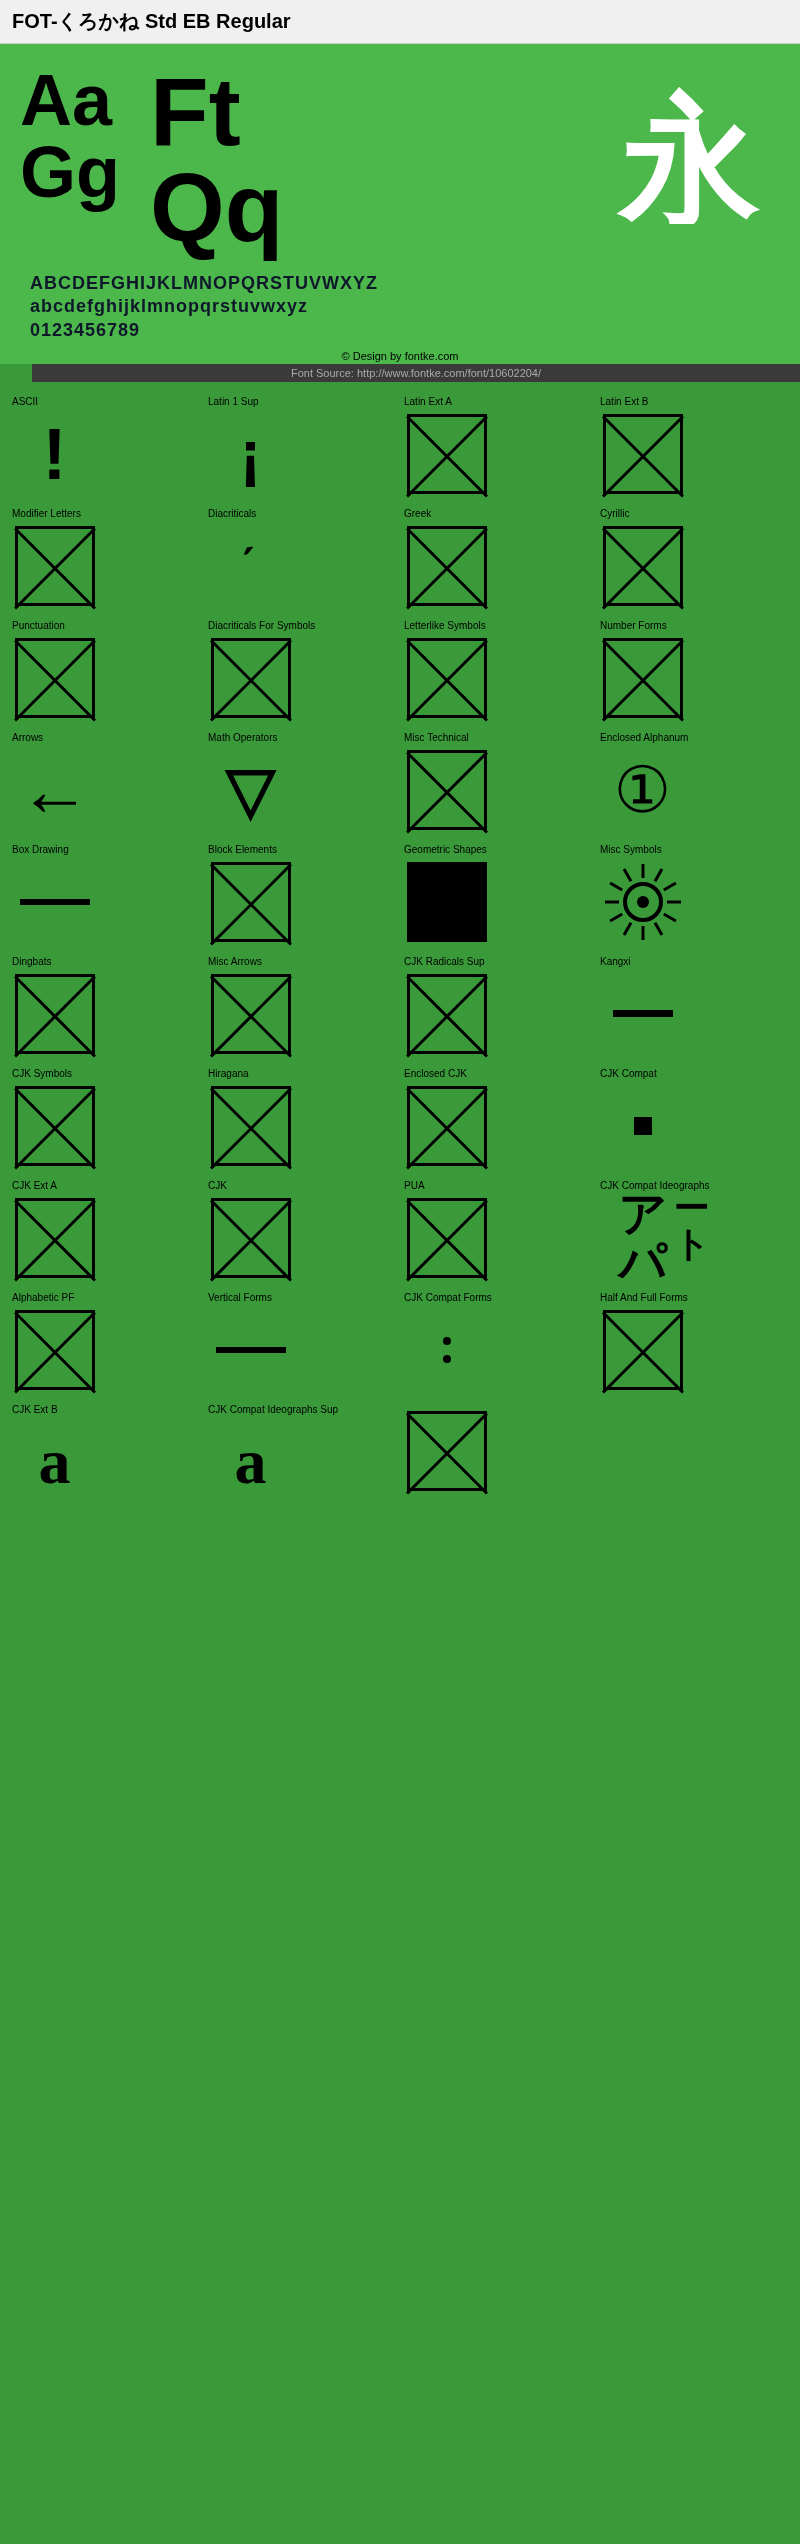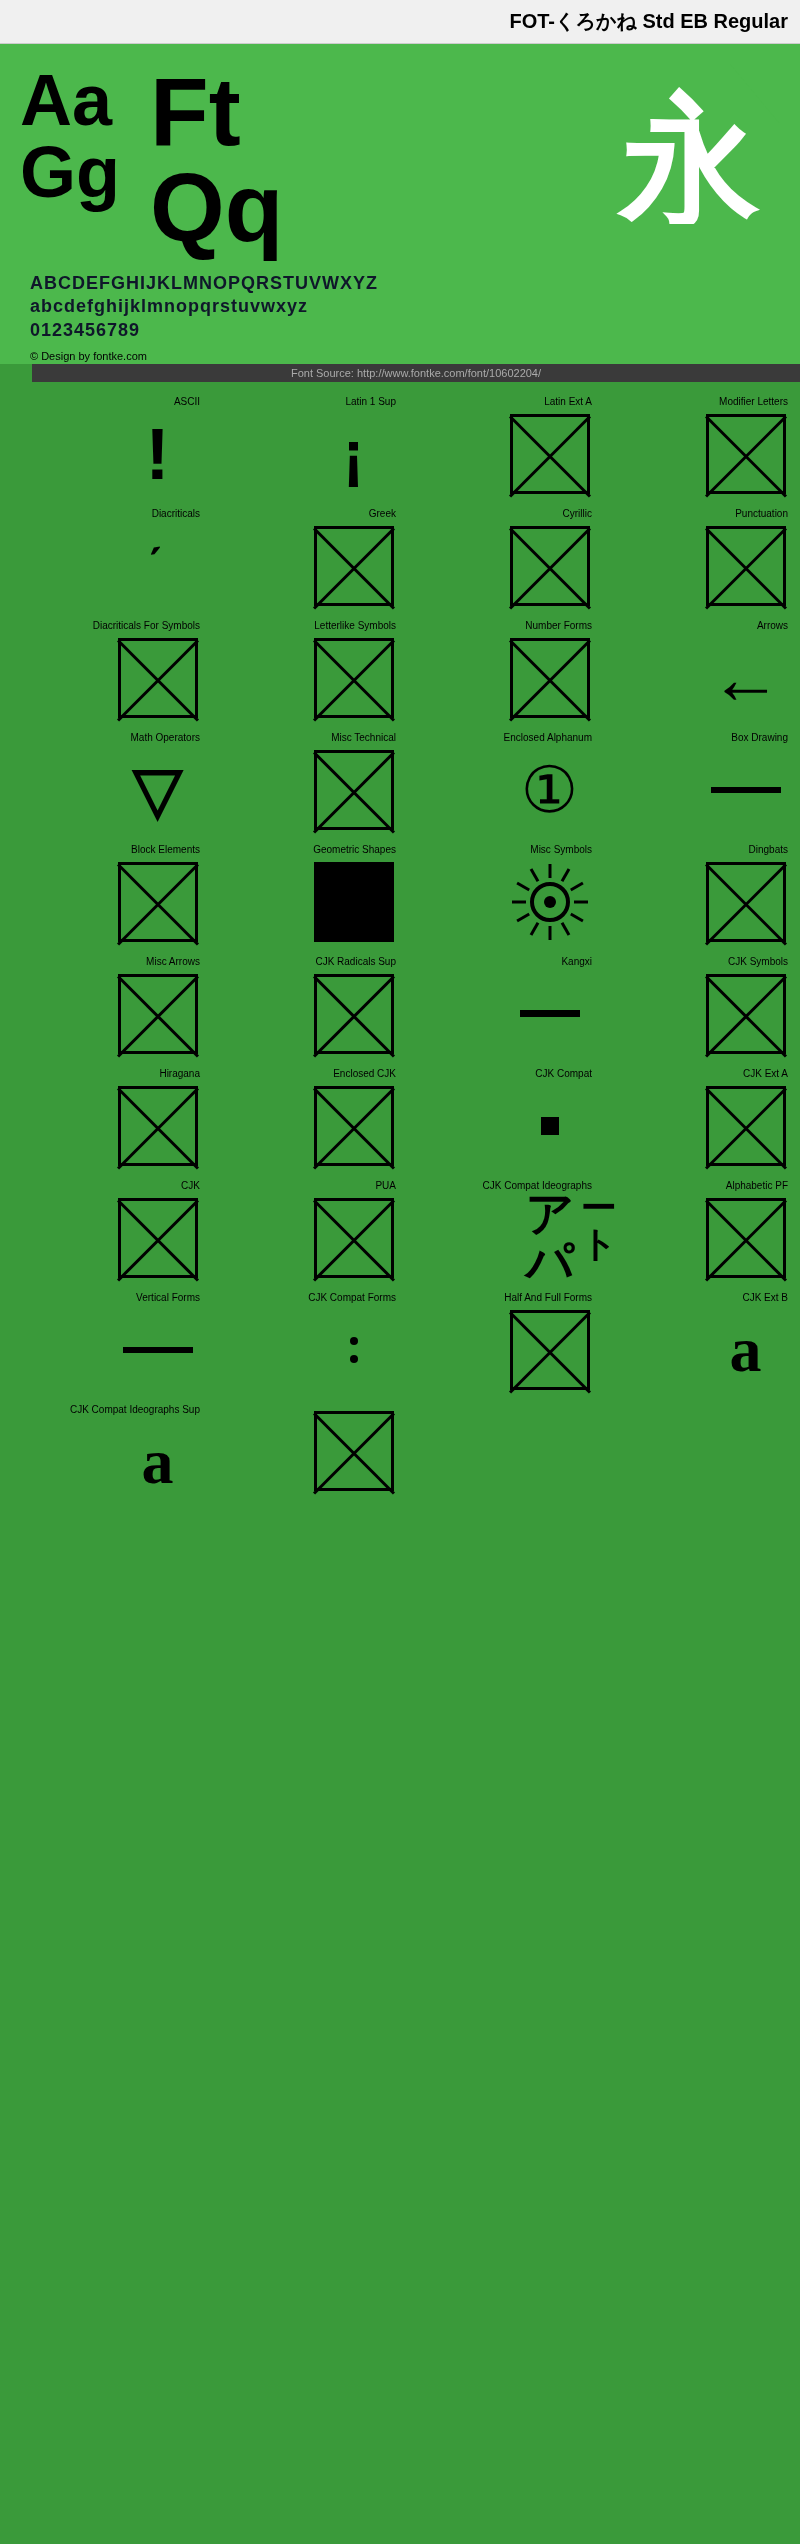--- a/index.html
+++ b/index.html
@@ -7,21 +7,20 @@
       width: 800px;
       background: #3a9a3a;
       font-family: Arial, sans-serif;
     }
 
     
     .header {
       background: #f0f0f0;
       padding: 8px 12px;
       border-bottom: 1px solid #ccc;
-      text-align: right;
     }
     .header-title {
       font-size: 20px;
       font-weight: bold;
       color: #000;
     }
 
     
     .preview-area {
       background: #4cb84c;
@@ -73,21 +72,21 @@
       font-size: 18px;
       font-weight: 900;
       color: #0f172a;
       letter-spacing: 1px;
       line-height: 1.3;
     }
 
     
     .credits {
       background: #4cb84c;
-      text-align: left;
+      text-align: center;
       padding: 2px 10px;
       font-size: 11px;
       color: #000;
     }
     .font-source {
       background: #3a3a3a;
       color: #aaa;
       font-size: 11px;
       padding: 3px 10px;
       text-align: center;
@@ -100,21 +99,21 @@
       padding: 10px;
     }
     .grid {
       display: grid;
       grid-template-columns: repeat(4, 1fr);
       gap: 4px;
     }
     .grid-cell {
       display: flex;
       flex-direction: column;
-      align-items: flex-end;
+      align-items: flex-start;
       padding: 4px 2px;
     }
     .cell-label {
       font-size: 10px;
       color: #000;
       margin-bottom: 4px;
       text-align: center;
       font-weight: 500;
     }
     .cell-content {
@@ -290,20 +289,26 @@
         </div>
       </div>
       <div class="grid-cell">
         <div class="cell-label">Latin 1 Sup</div>
         <div class="cell-content">
           <span class="cell-i-exclaim">¡</span>
         </div>
       </div>
       <div class="grid-cell">
         <div class="cell-label">Latin Ext A</div>
+        <div class="cell-content">
+          <div class="x-box"></div>
+        </div>
+      </div>
+      <div class="grid-cell">
+        <div class="cell-label">Latin Ext B</div>
         <div class="cell-content">
           <div class="x-box"></div>
         </div>
       </div>
       <div class="grid-cell">
         <div class="cell-label">Modifier Letters</div>
         <div class="cell-content">
           <div class="x-box"></div>
         </div>
       </div>

